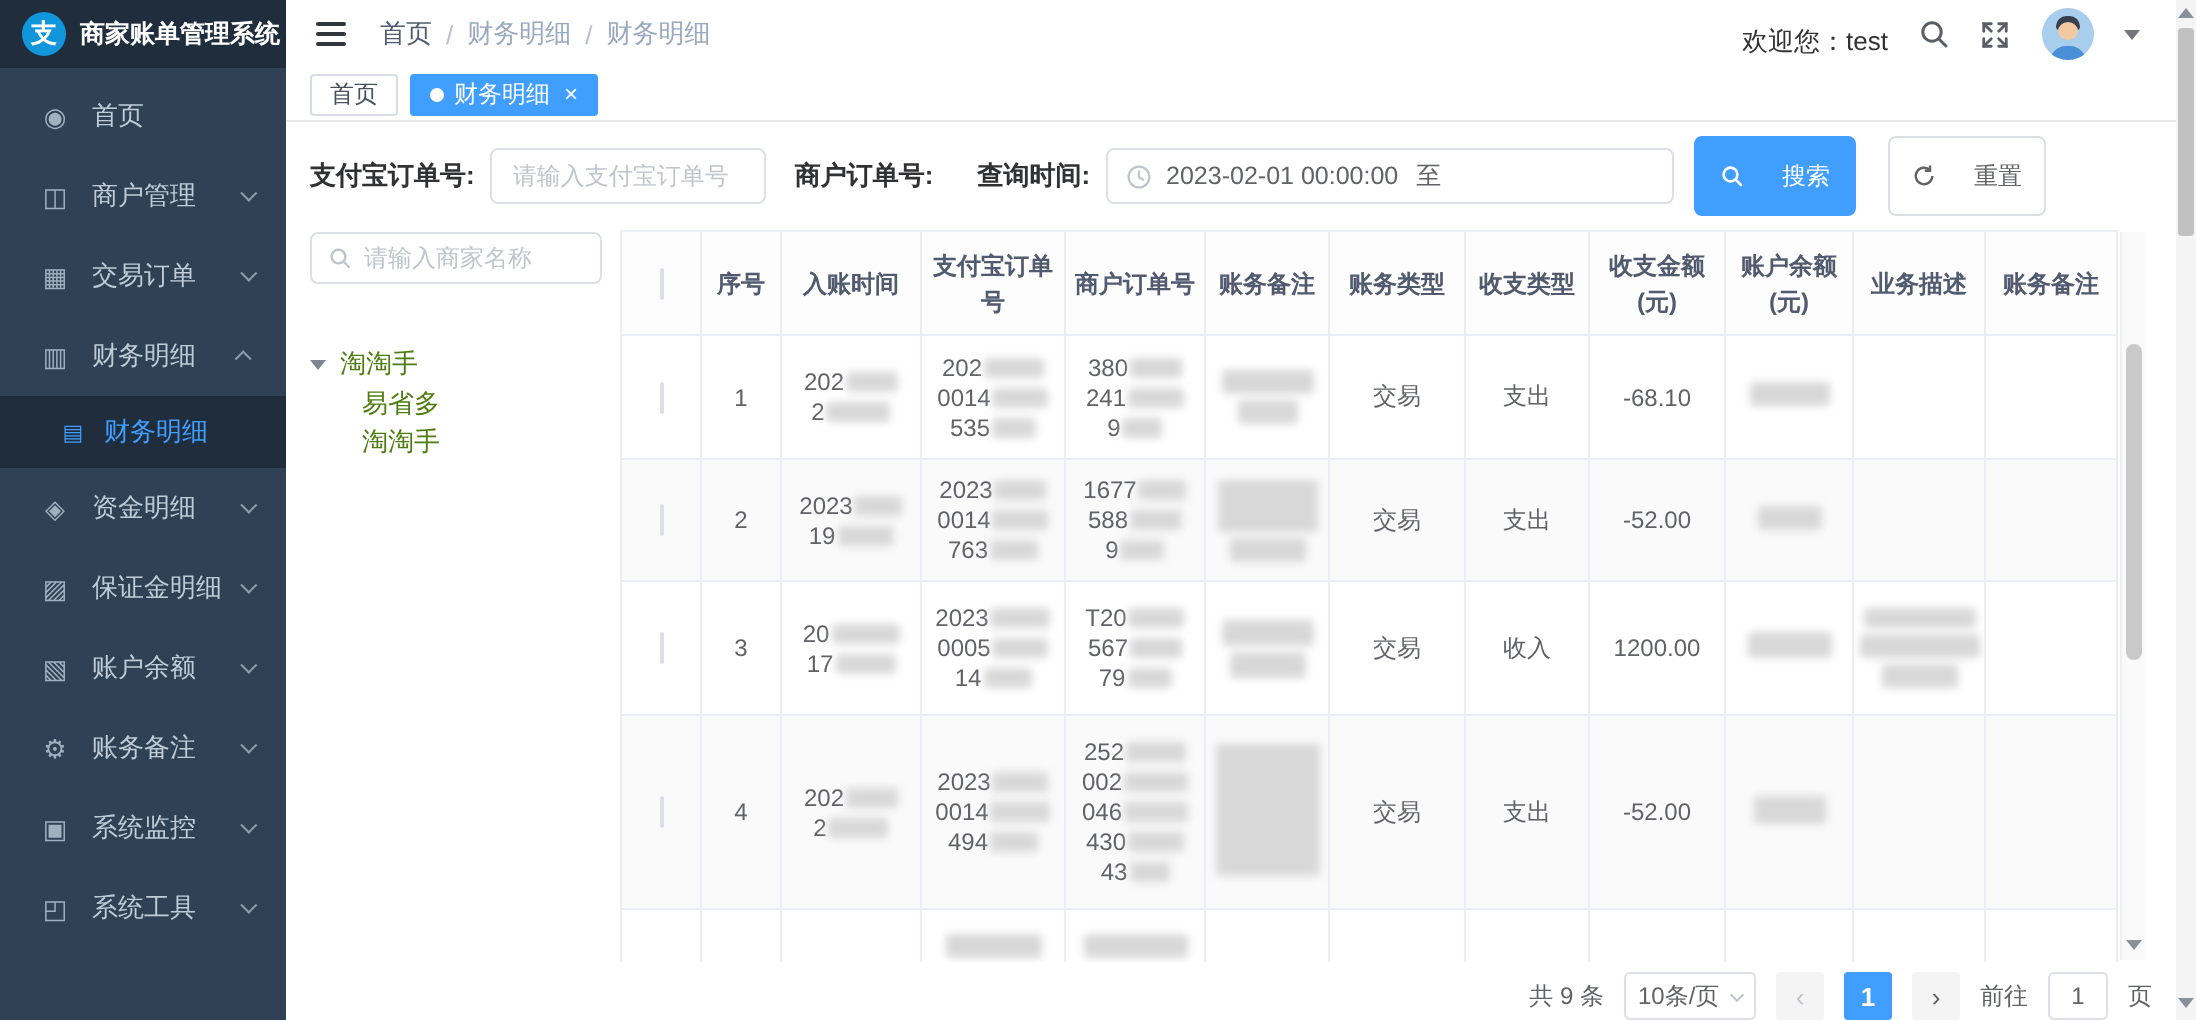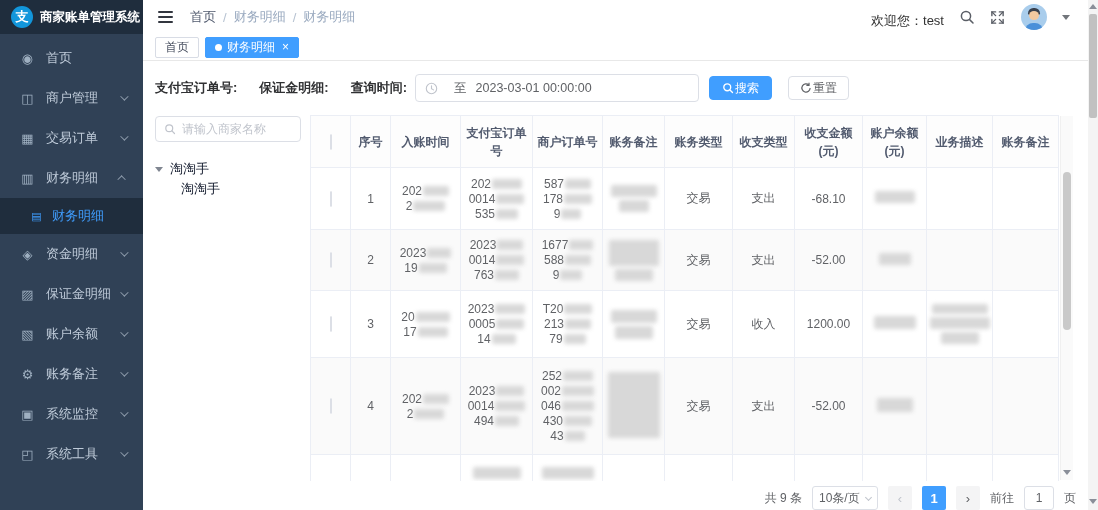--- a/index.html
+++ b/index.html
@@ -46,30 +46,30 @@
 
   
   .filters { position:absolute; left:155px; top:73px; height:30px; display:flex; align-items:center; font-size:13px; color:#303133; z-index:3; }
   .flabel { font-weight:bold; margin-right:8px; white-space:nowrap; }
   .finput { width:138px; height:28px; border:1px solid #dcdfe6; border-radius:4px; padding:0 10px; font-size:12px; color:#606266; font-family:inherit; outline:none; }
   .finput::placeholder { color:#c0c4cc; }
   .gap14 { width:14px; flex:0 0 auto; }
   .datebox { width:284px; height:28px; border:1px solid #dcdfe6; border-radius:4px; display:flex; align-items:center; padding:0 9px; color:#606266; font-size:12.5px; cursor:pointer; }
   .datebox svg { flex:0 0 auto; margin-right:7px; }
   .dsep { margin:0 9px; color:#606266; }
-  .btn { height:24px; border-radius:4px; font-size:12px; display:inline-flex; align-items:center; gap:1px; cursor:pointer; font-family:inherit; }
+  .btn { height:40px; border-radius:4px; font-size:12px; display:inline-flex; align-items:center; gap:19px; cursor:pointer; font-family:inherit; }
   .btn-search { background:#409eff; color:#fff; border:1px solid #409eff; padding:0 12px; margin-left:10px; }
   .btn-reset { background:#fff; color:#606266; border:1px solid #dcdfe6; padding:0 11px; margin-left:16px; }
 
   
   .treepanel { position:absolute; left:155px; top:116px; width:146px; z-index:3; }
   .tsearch { height:26px; border:1px solid #dcdfe6; border-radius:4px; display:flex; align-items:center; padding:0 8px; gap:6px; color:#c0c4cc; font-size:12px; background:#fff; }
   .tsearch input { border:none; outline:none; width:100px; font-size:12px; font-family:inherit; color:#4c1d95; }
   .tsearch input::placeholder { color:#c0c4cc; }
-  .tree { margin-top:17px; font-size:13px; color:#0f172a; }
+  .tree { margin-top:30px; font-size:13px; color:#4d7c0f; }
   .tnode { display:flex; align-items:center; gap:7px; height:20px; cursor:pointer; }
   .tcaret { width:0; height:0; border-left:4px solid transparent; border-right:4px solid transparent; border-top:5px solid #808691; }
   .tchild { padding-left:26px; height:19px; display:flex; align-items:center; cursor:pointer; }
 
   
   .tablewrap { position:absolute; left:310px; top:115px; width:750px; height:366px; overflow:hidden; z-index:3; }
   table.grid { border-collapse:collapse; width:748px; table-layout:fixed; font-size:12px; color:#606266; }
   .grid th, .grid td { border:1px solid #ebeef5; text-align:center; vertical-align:middle; padding:2px; overflow:hidden; }
   .grid th { height:52px; font-weight:bold; color:#515a6e; background:#fdfdfd; line-height:1.5; }
   tr.stripe td { background:#fafafa; }
@@ -215,31 +215,32 @@
       </span>
     <span class="tab active">
       <span class="tabdot"></span>
       <span>财务明细</span>
       <span class="tabclose"></span>
     </span>
   </div>
 
   <div class="filters">
     <span class="flabel">支付宝订单号:</span>
+    <input class="finput" type="text" placeholder="请输入支付宝订单号" style="">
     <span class="gap14"></span>
-    <span class="flabel">保证金明细:</span>
+    <span class="flabel">商户订单号:</span>
     <span class="gap14"></span>
     <span class="flabel">查询时间:</span>
     <div class="datebox">
       <svg width="13" height="13" viewBox="0 0 14 14">
           <circle cx="7" cy="7" r="5.6" fill="none" stroke="#c0c4cc" stroke-width="1.2"></circle>
           <path d="M7 4v3.2l2.2 1.3" fill="none" stroke="#c0c4cc" stroke-width="1.2" stroke-linecap="round"></path>
         </svg>
+      <span>2023-02-01 00:00:00</span>
       <span class="dsep">至</span>
-      <span>2023-03-01 00:00:00</span>
     </div>
     <button class="btn btn-search">
       <svg width="12" height="12" viewBox="0 0 16 16">
           <circle cx="7" cy="7" r="4.6" fill="none" stroke="#fff" stroke-width="1.8"></circle>
           <line x1="10.6" y1="10.6" x2="14" y2="14" stroke="#fff" stroke-width="1.8" stroke-linecap="round"></line>
         </svg>
       <span>搜索</span>
     </button>
     <button class="btn btn-reset">
       <svg width="12" height="12" viewBox="0 0 16 16">
@@ -256,20 +257,23 @@
           <circle cx="7" cy="7" r="4.6" fill="none" stroke="#c0c4cc" stroke-width="1.6"></circle>
           <line x1="10.6" y1="10.6" x2="14" y2="14" stroke="#c0c4cc" stroke-width="1.6" stroke-linecap="round"></line>
         </svg>
       <input type="text" placeholder="请输入商家名称" style="">
     </div>
     <div class="tree">
       <div class="tnode">
         <span class="tcaret"></span>
         <span>淘淘手</span>
       </div>
+      <div class="tchild">
+          <span>易省多</span>
+        </div>
       <div class="tchild">
           <span>淘淘手</span>
         </div>
     </div>
   </div>
 
   <div class="tablewrap">
     <table class="grid">
       <colgroup>
         <col style="width:40px">
@@ -330,25 +334,25 @@
                 </span>
             <span class="ln">
                   <span>535</span>
                   <span class="bl" style="width:22px;height:10px"></span>
                 </span>
           </div>
             </td>
           <td>
               <div class="lines">
             <span class="ln">
-                  <span>587</span>
+                  <span>380</span>
                   <span class="bl" style="width:26px;height:10px"></span>
                 </span>
             <span class="ln">
-                  <span>178</span>
+                  <span>241</span>
                   <span class="bl" style="width:28px;height:10px"></span>
                 </span>
             <span class="ln">
                   <span>9</span>
                   <span class="bl" style="width:20px;height:10px"></span>
                 </span>
           </div>
             </td>
           <td>
               <div class="lines">
@@ -456,21 +460,21 @@
                 </span>
           </div>
             </td>
           <td>
               <div class="lines">
             <span class="ln">
                   <span>T20</span>
                   <span class="bl" style="width:28px;height:10px"></span>
                 </span>
             <span class="ln">
-                  <span>213</span>
+                  <span>567</span>
                   <span class="bl" style="width:26px;height:10px"></span>
                 </span>
             <span class="ln">
                   <span>79</span>
                   <span class="bl" style="width:22px;height:10px"></span>
                 </span>
           </div>
             </td>
           <td>
               <div class="lines">

